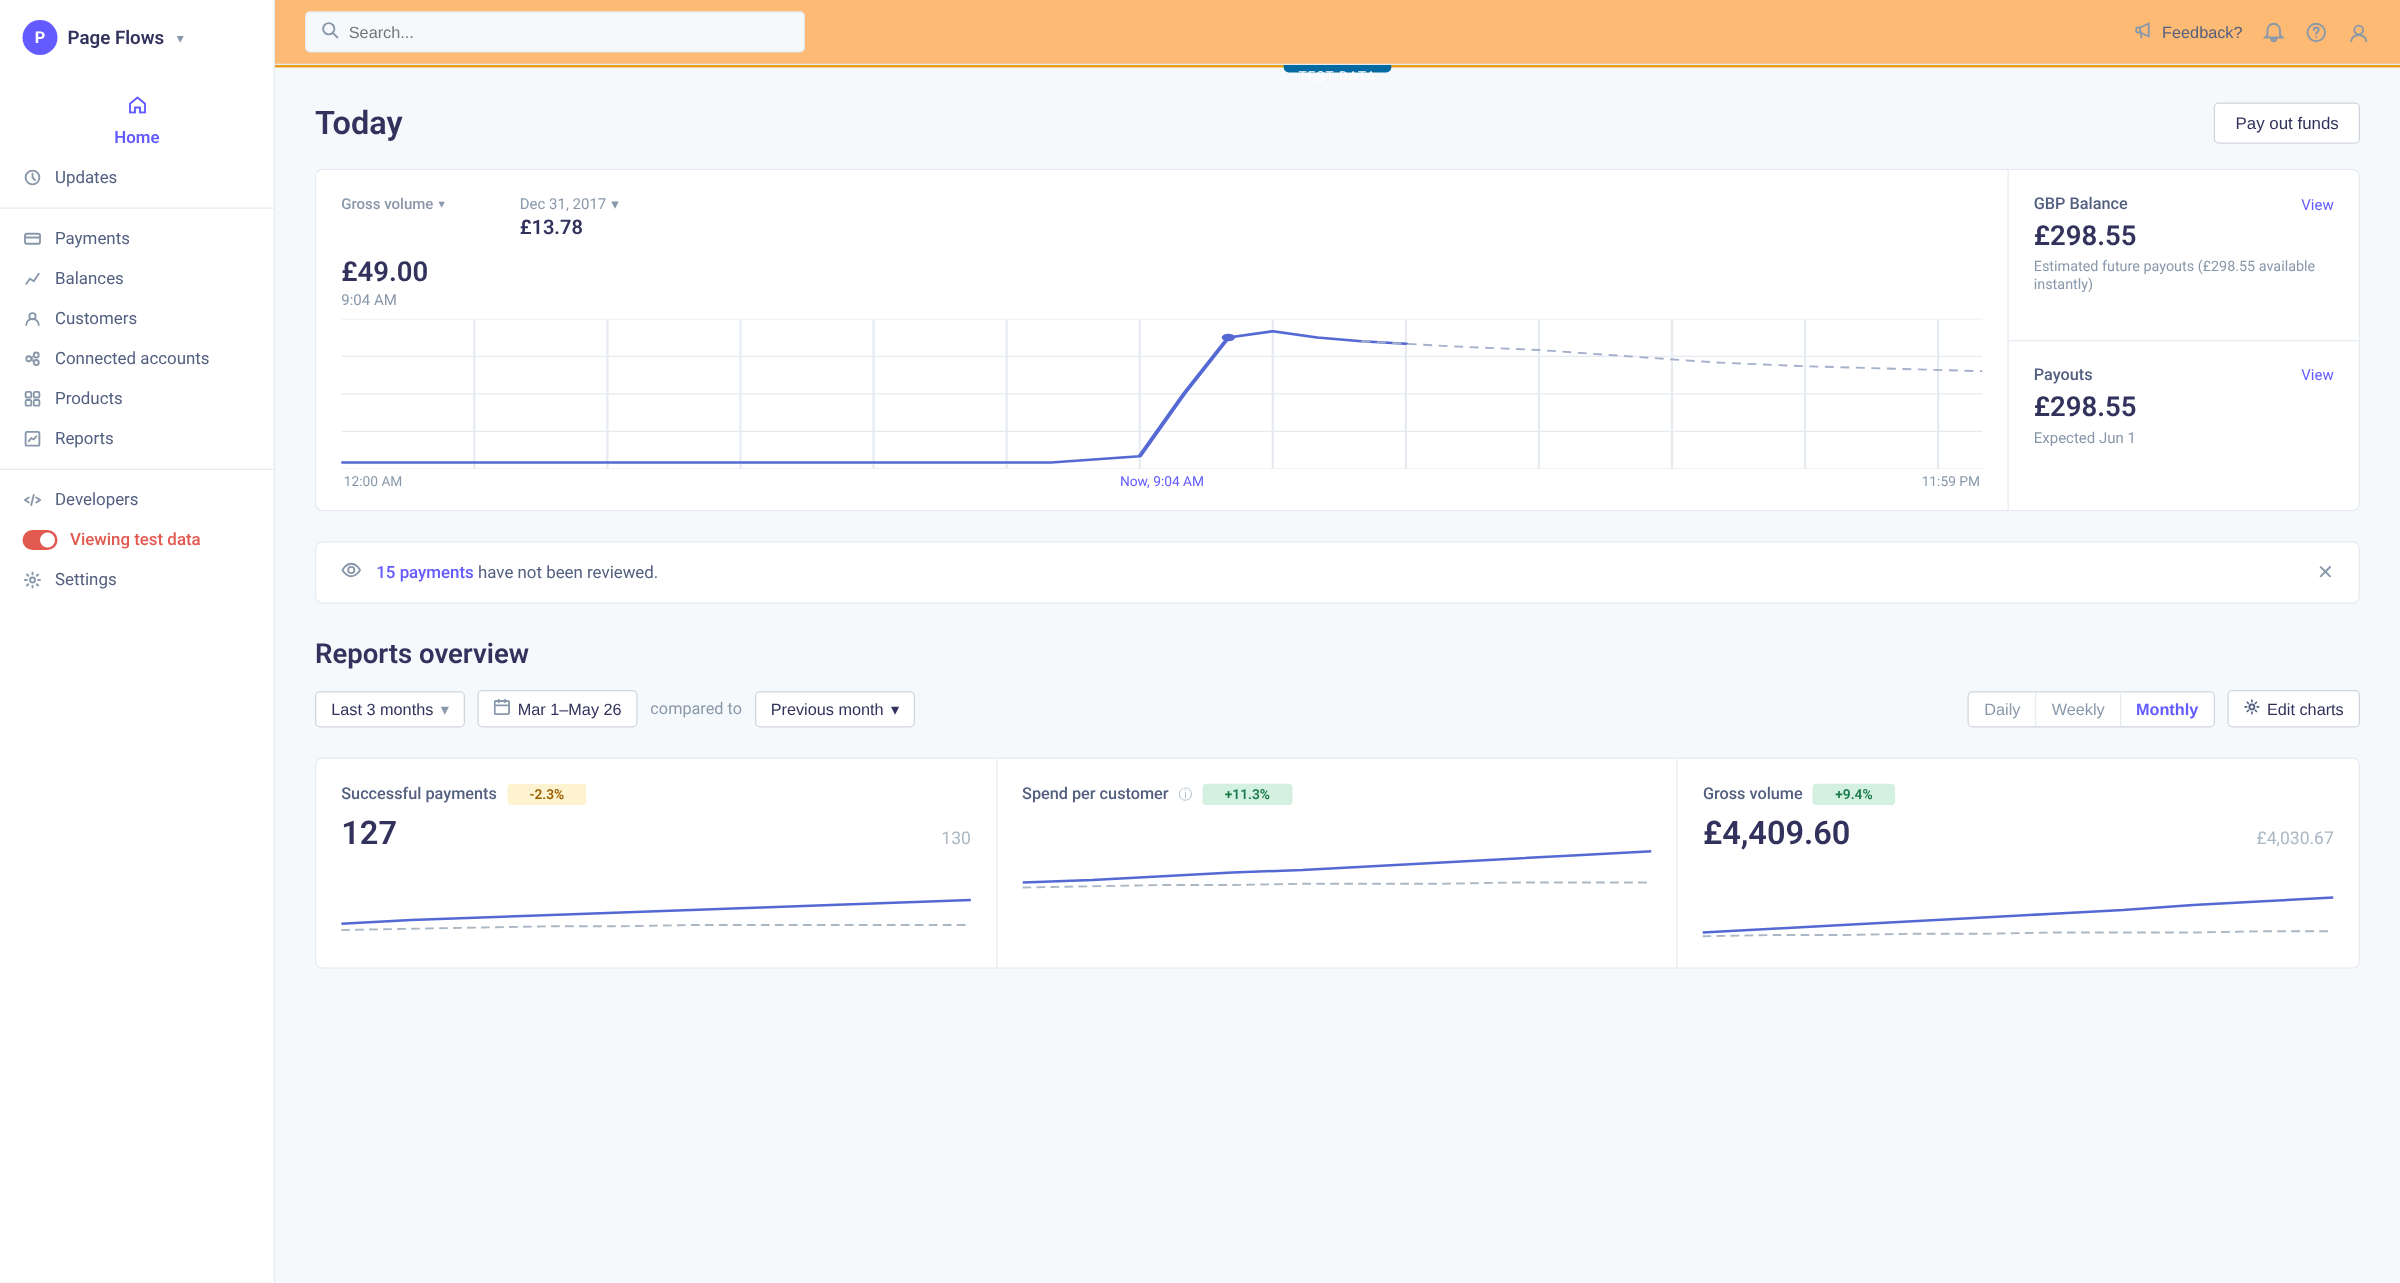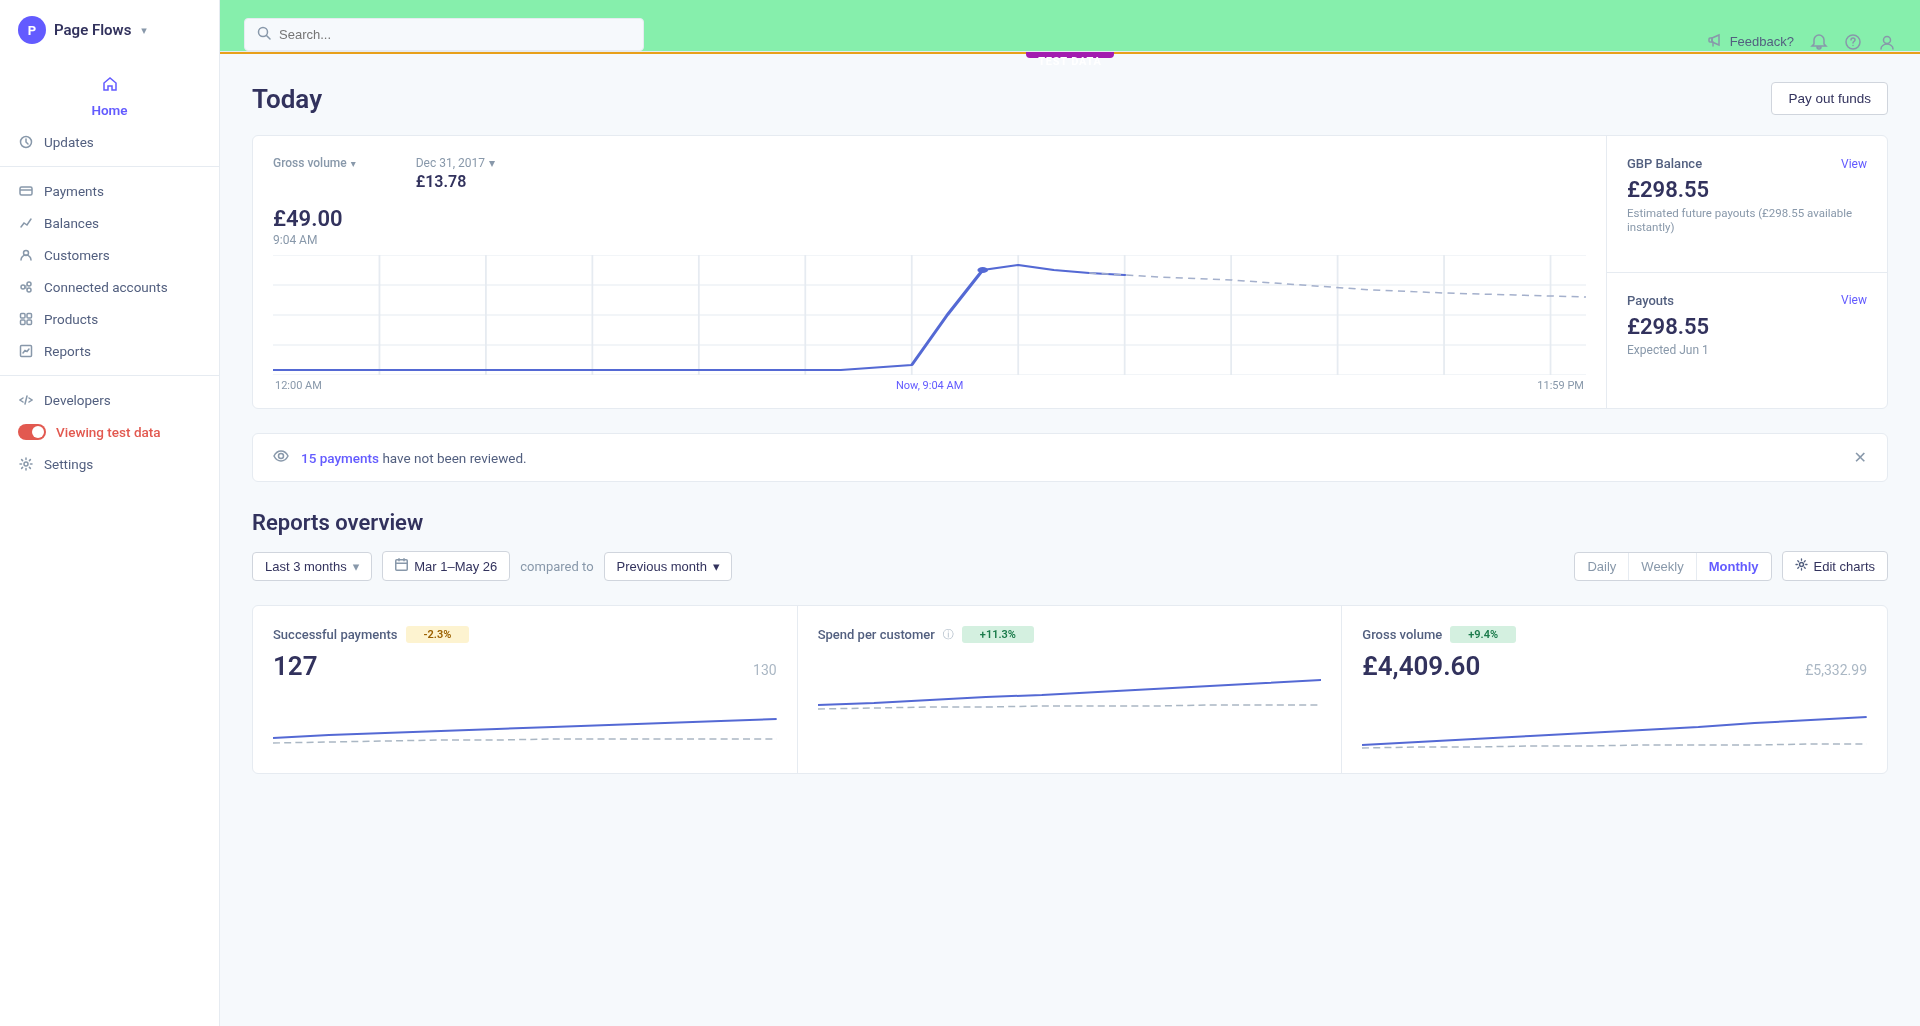--- a/index.html
+++ b/index.html
@@ -66,24 +66,24 @@
     
     .main-content {
       flex: 1;
       overflow-y: auto;
       display: flex;
       flex-direction: column;
     }
 
     
     .topbar {
-      background: #86efac;
+      background: #fdba74;
       border-bottom: 1px solid #e6ebf1;
       display: flex;
-      align-items: flex-end;
+      align-items: center;
       padding: 0 24px;
       height: 52px;
       gap: 16px;
       flex-shrink: 0;
       position: sticky; top: 0; z-index: 10;
     }
     .search-box {
       display: flex; align-items: center; gap: 8px;
       background: #f6f9fc; border: 1px solid #e6ebf1; border-radius: 4px;
       padding: 6px 12px; flex: 1; max-width: 400px;
@@ -98,25 +98,25 @@
       font-size: 13px; color: #525f7f; cursor: pointer;
       background: none; border: none;
     }
     .icon-btn {
       background: none; border: none; cursor: pointer;
       color: #8898aa; font-size: 16px; display: flex; align-items: center;
     }
 
     
     .test-data-banner {
-      background: #a21caf;
+      background: #0369a1;
       color: white;
       text-align: center;
       font-size: 11px;
-      font-weight: 700;
+      font-weight: 400;
       letter-spacing: 0.8px;
       padding: 3px 12px;
       border-radius: 0 0 4px 4px;
       position: sticky; top: 52px; z-index: 9;
       width: fit-content;
       margin: 0 auto;
       display: block;
     }
 
     .page-body {
@@ -602,21 +602,21 @@
         </div>
       </div>
 
       <div class="metric-card">
         <div class="metric-card-header">
           <span class="metric-card-title">Gross volume</span>
           <span class="badge badge-positive">+9.4%</span>
         </div>
         <div class="metric-values">
           <span class="metric-main">£4,409.60</span>
-          <span class="metric-compare">£5,332.99</span>
+          <span class="metric-compare">£4,030.67</span>
         </div>
         <div class="metric-chart-container">
           <svg width="100%" height="60" viewBox="0 0 360 60" preserveAspectRatio="none">
             <polyline points="0,52 40,49 80,46 120,43 160,40 200,37 240,34 280,30 320,27 360,24" fill="none" stroke="#5469d4" stroke-width="2"></polyline>
             <polyline points="0,55 40,54 80,54 120,53 160,53 200,52 240,52 280,52 320,51 360,51" fill="none" stroke="#aab7c4" stroke-width="1.5" stroke-dasharray="5,3"></polyline>
           </svg>
         </div>
       </div>
     </div>
 

